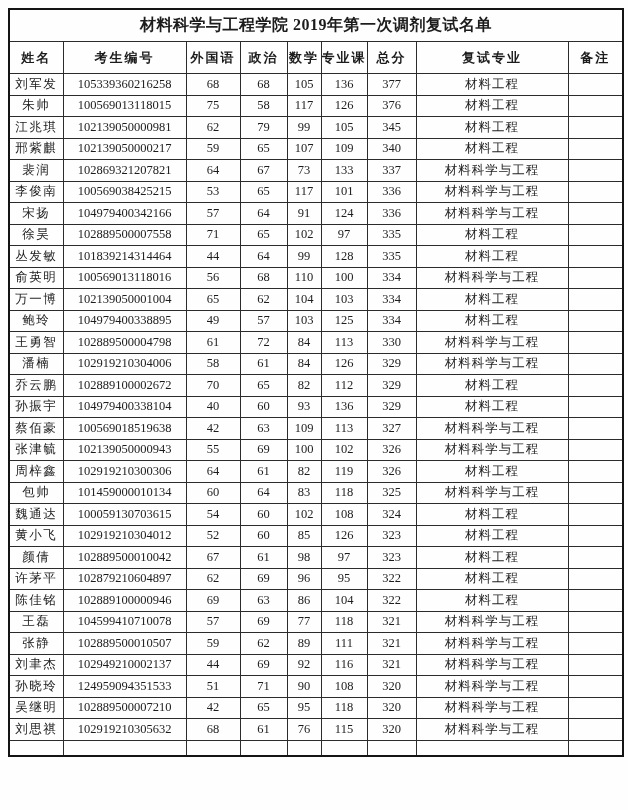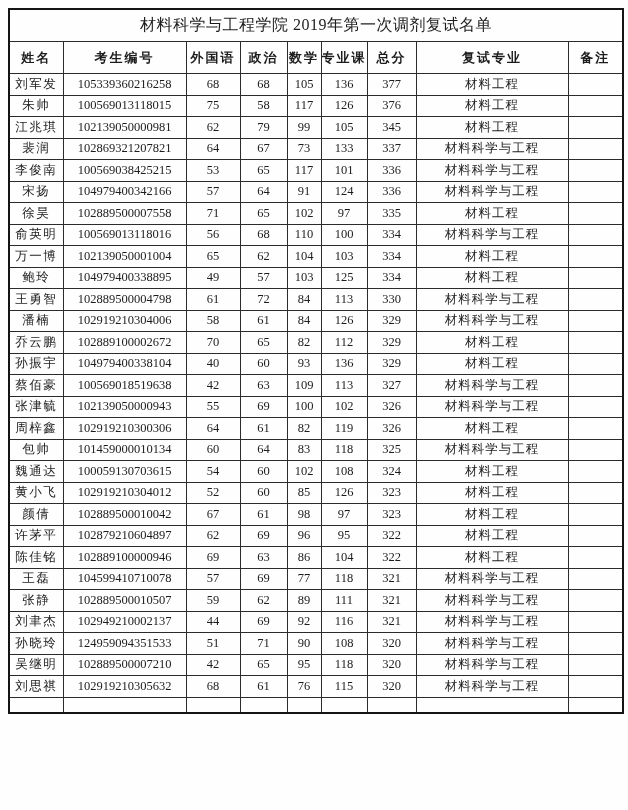--- a/index.html
+++ b/index.html
@@ -29,21 +29,21 @@
     border: 1px solid #2b2b2b;
     text-align: center;
     vertical-align: middle;
     padding: 0;
     overflow: hidden;
     white-space: nowrap;
   }
   .title-row th {
     height: 31px;
     font-size: 16px;
-    font-weight: normal;
+    font-weight: bold;
     letter-spacing: 0.5px;
   }
   .header-row th {
     height: 31px;
     font-size: 13px;
     font-weight: bold;
     letter-spacing: 2px;
   }
   tbody td {
     height: 20.5px;
@@ -121,20 +121,31 @@
           <td class="cell-candidate_id">102139050000981</td>
           <td class="cell-foreign_language">62</td>
           <td class="cell-politics">79</td>
           <td class="cell-math">99</td>
           <td class="cell-major_course">105</td>
           <td class="cell-total">345</td>
           <td class="cell-retest_major">材料工程</td>
           <td class="cell-note"></td>
         </tr>
         <tr>
+          <td class="cell-name">邢紫麒</td>
+          <td class="cell-candidate_id">102139050000217</td>
+          <td class="cell-foreign_language">59</td>
+          <td class="cell-politics">65</td>
+          <td class="cell-math">107</td>
+          <td class="cell-major_course">109</td>
+          <td class="cell-total">340</td>
+          <td class="cell-retest_major">材料工程</td>
+          <td class="cell-note"></td>
+        </tr>
+        <tr>
           <td class="cell-name">裴润</td>
           <td class="cell-candidate_id">102869321207821</td>
           <td class="cell-foreign_language">64</td>
           <td class="cell-politics">67</td>
           <td class="cell-math">73</td>
           <td class="cell-major_course">133</td>
           <td class="cell-total">337</td>
           <td class="cell-retest_major">材料科学与工程</td>
           <td class="cell-note"></td>
         </tr>
@@ -165,20 +176,31 @@
           <td class="cell-candidate_id">102889500007558</td>
           <td class="cell-foreign_language">71</td>
           <td class="cell-politics">65</td>
           <td class="cell-math">102</td>
           <td class="cell-major_course">97</td>
           <td class="cell-total">335</td>
           <td class="cell-retest_major">材料工程</td>
           <td class="cell-note"></td>
         </tr>
         <tr>
+          <td class="cell-name">丛发敏</td>
+          <td class="cell-candidate_id">101839214314464</td>
+          <td class="cell-foreign_language">44</td>
+          <td class="cell-politics">64</td>
+          <td class="cell-math">99</td>
+          <td class="cell-major_course">128</td>
+          <td class="cell-total">335</td>
+          <td class="cell-retest_major">材料工程</td>
+          <td class="cell-note"></td>
+        </tr>
+        <tr>
           <td class="cell-name">俞英明</td>
           <td class="cell-candidate_id">100569013118016</td>
           <td class="cell-foreign_language">56</td>
           <td class="cell-politics">68</td>
           <td class="cell-math">110</td>
           <td class="cell-major_course">100</td>
           <td class="cell-total">334</td>
           <td class="cell-retest_major">材料科学与工程</td>
           <td class="cell-note"></td>
         </tr>

